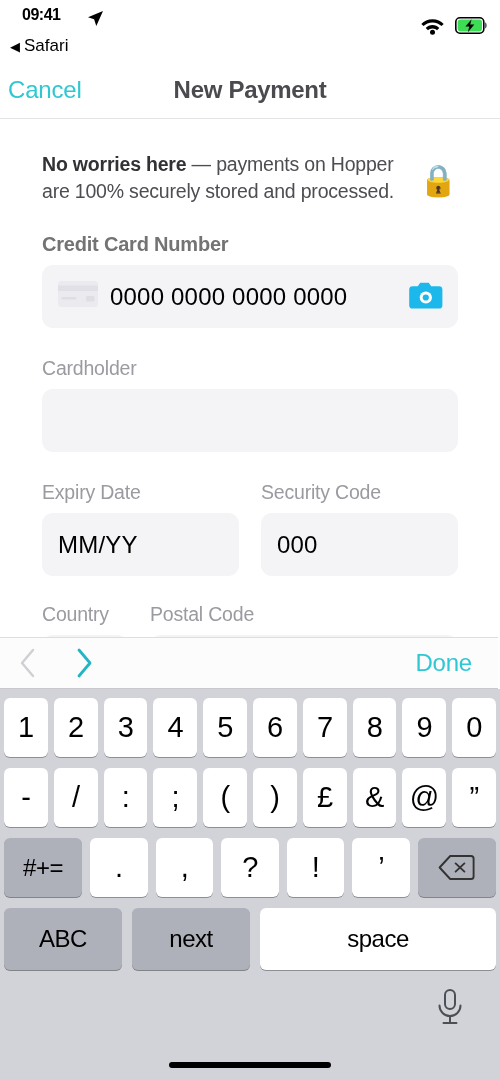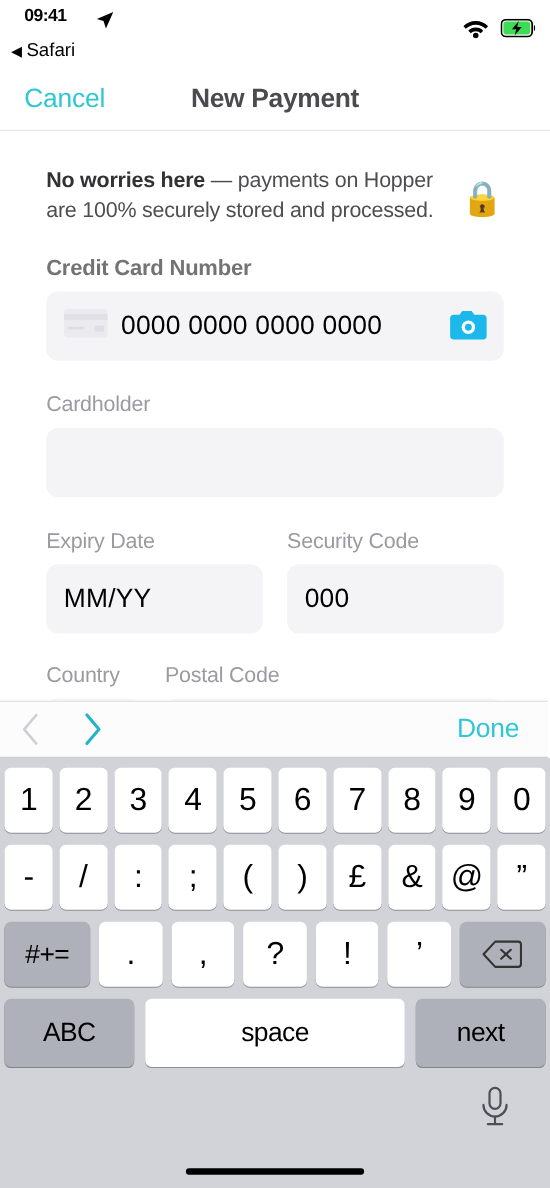--- a/index.html
+++ b/index.html
@@ -29,21 +29,21 @@
     display:flex; align-items:center; gap:10px;
   }
 
   
   .navbar {
     position:relative; height:57px;
     display:flex; align-items:center;
     border-bottom:1px solid #e3e3e6;
   }
   .nav-cancel {
-    position:absolute; left:22px;
+    position:absolute; left:8px;
     font-size:24px; color:#2ec7d2; letter-spacing:-0.2px;
   }
   .nav-title {
     width:100%; text-align:center;
     font-size:24px; color:#4a4a4f; font-weight:600; letter-spacing:-0.3px;
   }
 
   
   .form { padding:0 42px; position:relative; }
   .notice {
@@ -300,22 +300,22 @@
       <div class="key dark del">
         <svg width="37" height="27" viewBox="0 0 37 27">
           <path d="M12.2 2 H33 a2.6 2.6 0 0 1 2.6 2.6 v17.8 A2.6 2.6 0 0 1 33 25 H12.2 L1.6 13.5 Z" fill="none" stroke="#333" stroke-width="1.9" stroke-linejoin="round"></path>
           <path d="M17.6 9.4 L26.4 17.6 M26.4 9.4 L17.6 17.6" stroke="#333" stroke-width="1.9" stroke-linecap="round"></path>
         </svg>
       </div>
     </div>
 
     <div class="krow r4">
       <div class="key dark abc">ABC</div>
+      <div class="key dark next">next</div>
       <div class="key space">space</div>
-      <div class="key dark next">next</div>
     </div>
 
     <span class="mic">
       <svg width="30" height="40" viewBox="0 0 30 40">
         <rect x="10" y="2" width="10" height="19" rx="5" fill="none" stroke="#4d4f57" stroke-width="2"></rect>
         <path d="M4.5 17.5 a10.5 10.5 0 0 0 21 0" fill="none" stroke="#4d4f57" stroke-width="2" stroke-linecap="round"></path>
         <path d="M15 28 v7 M8.5 35 h13" fill="none" stroke="#4d4f57" stroke-width="2" stroke-linecap="round"></path>
       </svg>
     </span>
 

